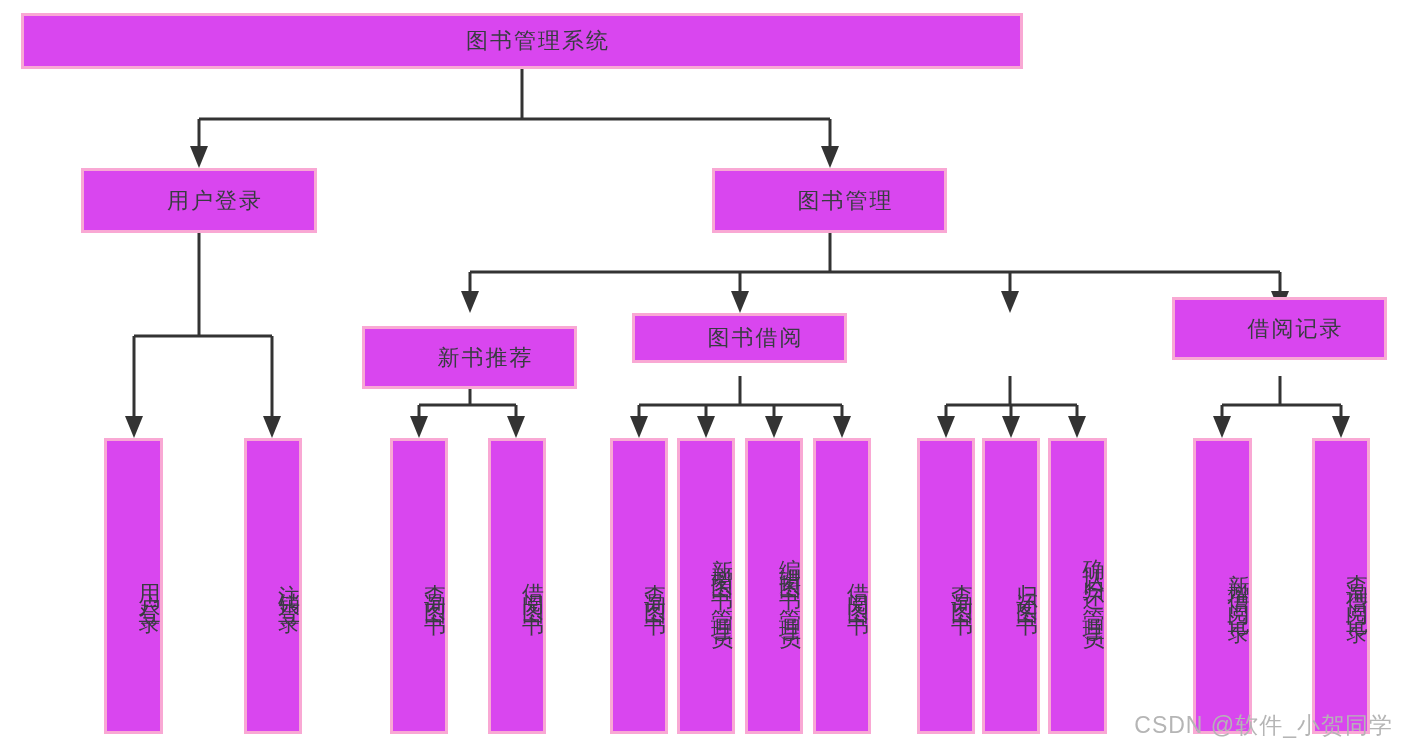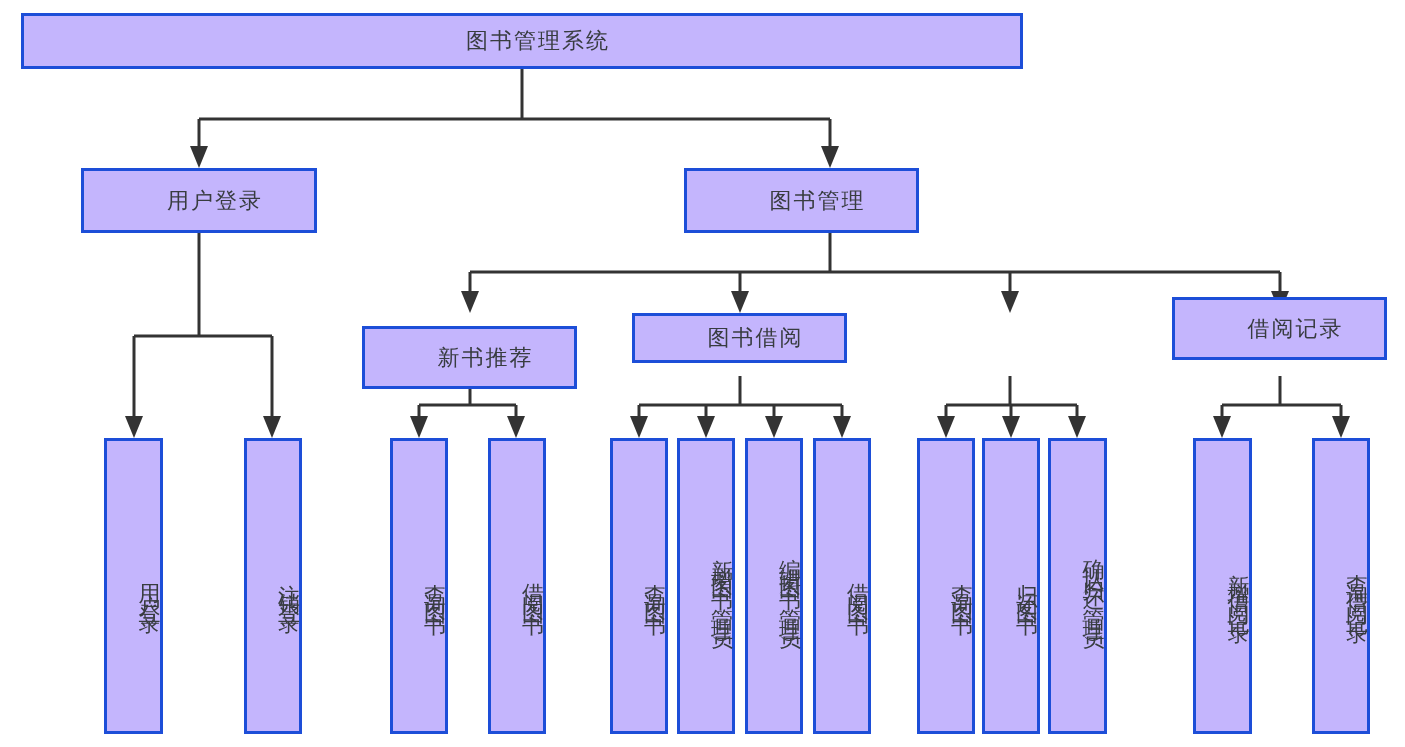--- a/index.html
+++ b/index.html
@@ -17,22 +17,22 @@
   }
   #wires {
     position: absolute;
     left: 0;
     top: 0;
     z-index: 1;
   }
   .box {
     position: absolute;
     box-sizing: border-box;
-    background: #c4b5fd;
-    border: 3px solid #1d4ed8;
+    background: #d946ef;
+    border: 3px solid #f9a8d4;
     display: flex;
     align-items: center;
     justify-content: center;
     color: #383c40;
     font-size: 22px;
     z-index: 2;
     letter-spacing: 2px;
     padding-left: 32px;
   }
   .box.v .vtext {
@@ -109,21 +109,21 @@
       <polygon points="937,416 955,416 946,438" fill="#333333"></polygon>
       <polygon points="1002,416 1020,416 1011,438" fill="#333333"></polygon>
       <polygon points="1068,416 1086,416 1077,438" fill="#333333"></polygon>
       <polygon points="1213,416 1231,416 1222,438" fill="#333333"></polygon>
       <polygon points="1332,416 1350,416 1341,438" fill="#333333"></polygon>
     </svg>
 
   <div class="box" style="left:21px; top:13px; width:1002px; height:56px;">图书管理系统</div>
 
   <div class="box" style="left:81px; top:168px; width:236px; height:65px;">用户登录</div>
-  <div class="box" style="left:684px; top:168px; width:235px; height:65px;">图书管理</div>
+  <div class="box" style="left:712px; top:168px; width:235px; height:65px;">图书管理</div>
 
   <div class="box" style="left:362px; top:313px; width:215px; height:63px;margin-top:13px;">新书推荐</div>
   <div class="box" style="left:632px; top:313px; width:215px; height:50px;">图书借阅</div>
   <div class="box" style="left:1172px; top:297px; width:215px; height:63px;">借阅记录</div>
 
   <div class="box v" style="left:104px; top:438px; width:59px; height:296px;">
     <span class="vtext">用户登录</span>
   </div>
   <div class="box v" style="left:244px; top:438px; width:58px; height:296px;">
     <span class="vtext">注销登录</span>
@@ -159,13 +159,14 @@
     <span class="vtext">确认归还（管理员）</span>
   </div>
 
   <div class="box v" style="left:1193px; top:438px; width:59px; height:296px;">
     <span class="vtext">新增借阅记录</span>
   </div>
   <div class="box v" style="left:1312px; top:438px; width:58px; height:296px;">
     <span class="vtext">查询借阅记录</span>
   </div>
 
+  <div id="watermark">CSDN @软件_小贺同学</div>
 </div>
 
 </body></html>

